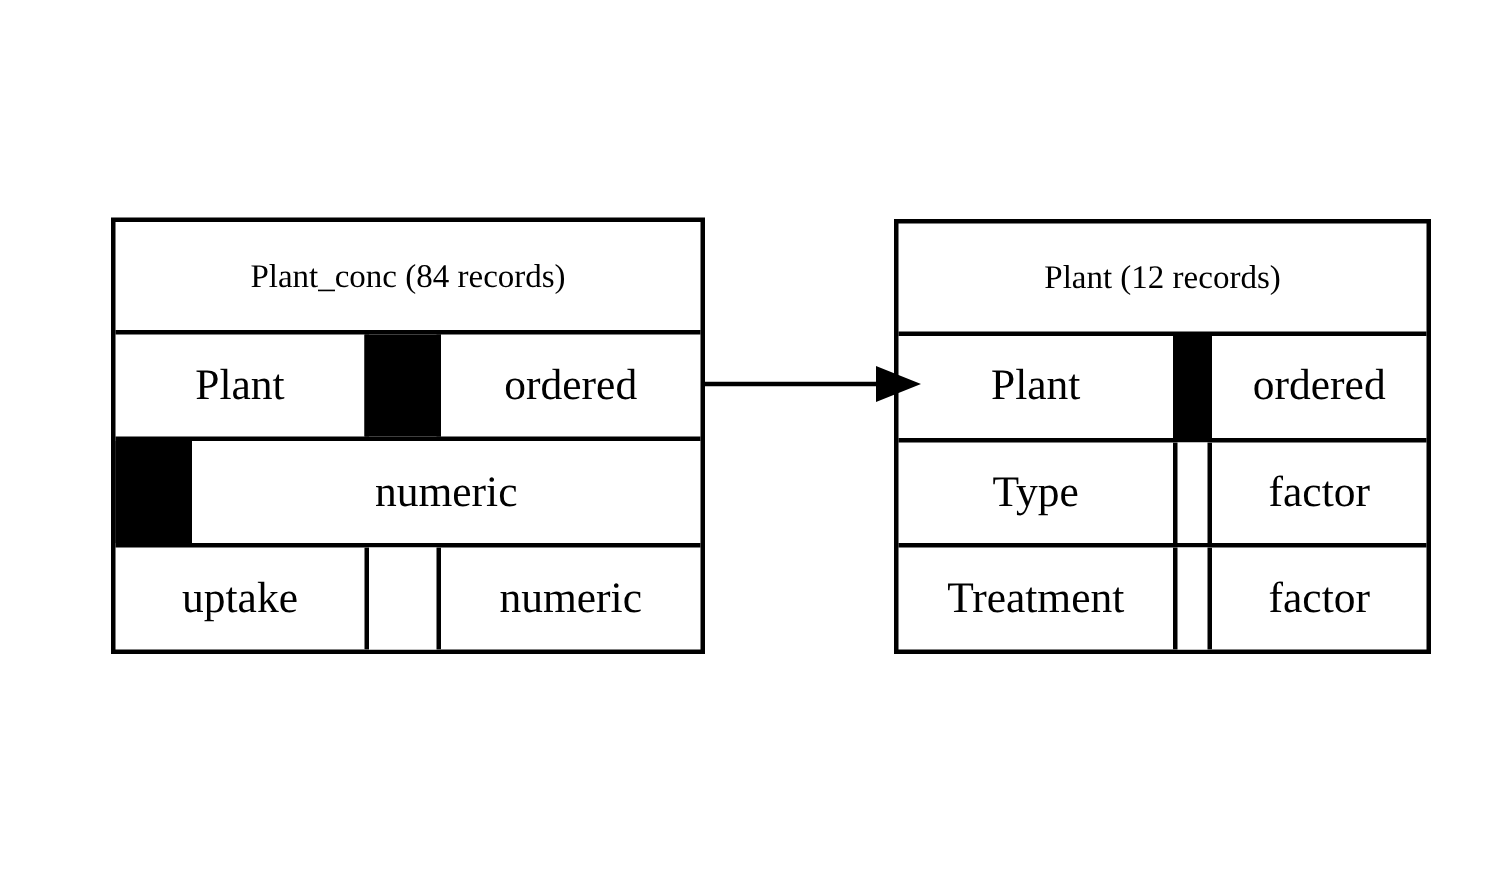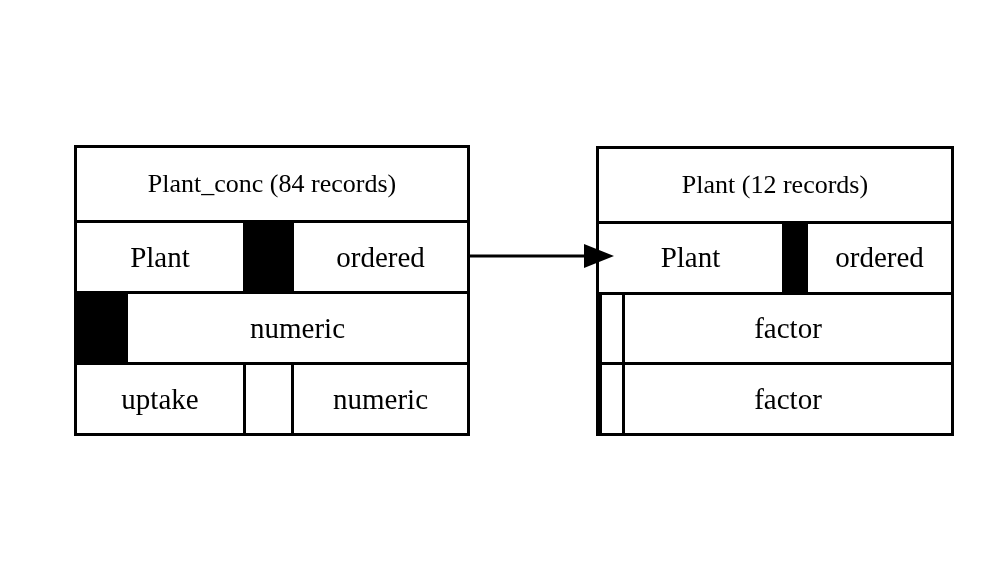--- a/index.html
+++ b/index.html
@@ -33,21 +33,21 @@
 
   #entity-left  { left: 74px;  top: 145px; width: 396px; height: 291px; }
   #entity-right { left: 596px; top: 146px; width: 358px; height: 290px; }
 
   .entity-title {
     flex: 0 0 72px;
     display: flex;
     align-items: center;
     justify-content: center;
     border-bottom: 3px solid #000000;
-    font-size: 26px;
+    font-size: 22px;
     line-height: 1;
     white-space: nowrap;
   }
 
   .entity-body {
     flex: 1 1 auto;
     display: flex;
     flex-direction: column;
   }
 
@@ -137,25 +137,27 @@
 
     <div class="entity-body">
 
       <div class="field-row">
         <div class="cell cell-name">Plant</div>
         <div class="cell cell-key key-on"></div>
         <div class="cell cell-type">ordered</div>
       </div>
 
       <div class="field-row">
+        <div class="cell cell-name">Type</div>
         <div class="cell cell-key"></div>
         <div class="cell cell-type">factor</div>
       </div>
 
       <div class="field-row">
+        <div class="cell cell-name">Treatment</div>
         <div class="cell cell-key"></div>
         <div class="cell cell-type">factor</div>
       </div>
 
     </div>
   </div>
 
   <svg id="relationship-arrow" viewBox="0 0 148 36">
     <line x1="0" y1="18" x2="121" y2="18" stroke="#000000" stroke-width="3"></line>
     <polygon points="116,6 146,18 116,30" fill="#000000"></polygon>

